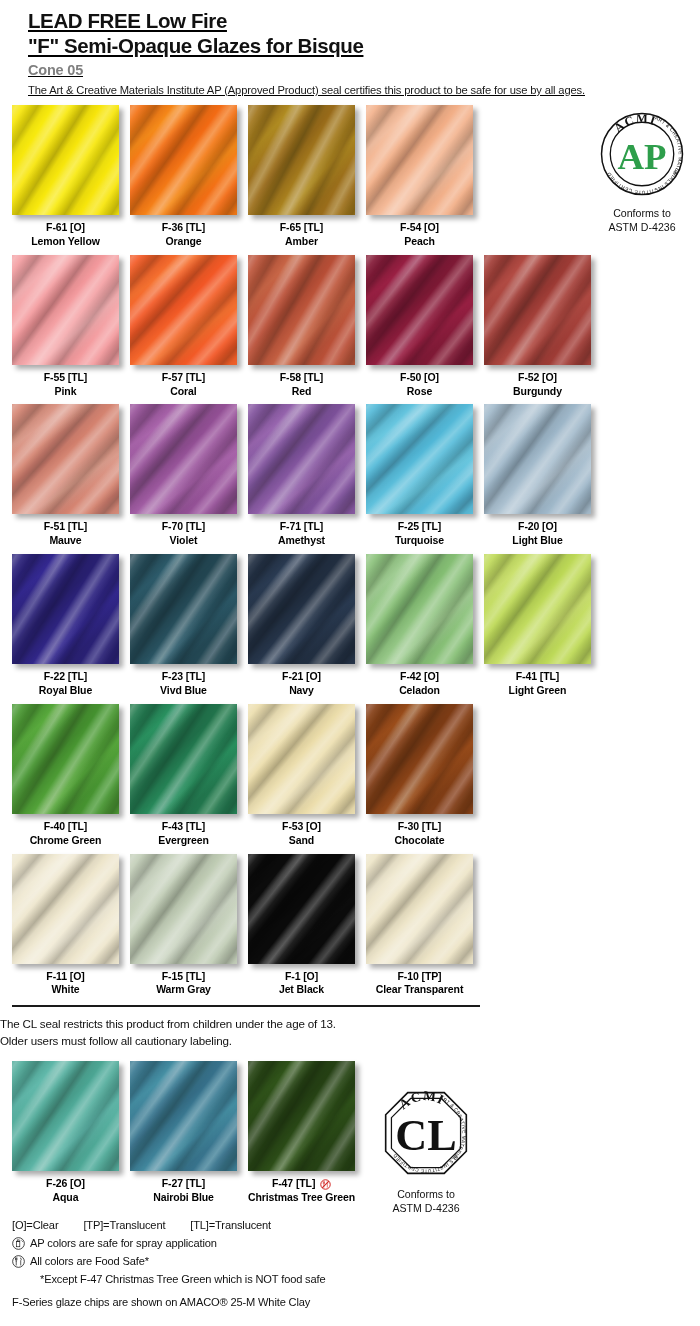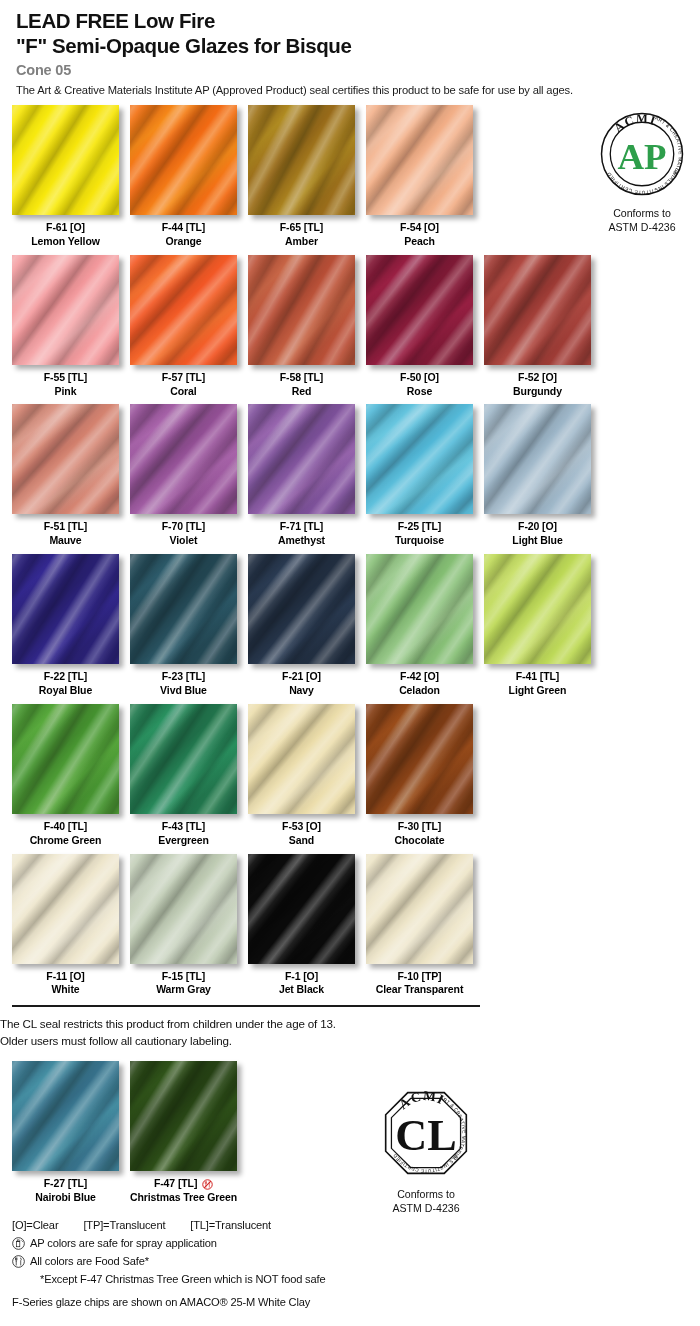--- a/index.html
+++ b/index.html
@@ -8,21 +8,21 @@
     width: 700px;
     height: 1326px;
     background: #ffffff;
     font-family: "Liberation Sans", sans-serif;
     color: #000000;
     position: relative;
     overflow: hidden;
   }
 
   
-  .header { padding: 8px 0 0 16px; }
+  .header { padding: 8px 0 0 28px; text-decoration: underline; }
 
   .title-line {
     font-size: 20.5px;
     font-weight: bold;
     letter-spacing: -0.4px;
     line-height: 1.22;
     color: #111111;
   }
 
   .cone-line {
@@ -227,21 +227,21 @@
       <div class="chip">
         <div class="chip-swatch" style="background: rgb(248, 232, 12); --ang: 122deg;"></div>
         <div class="chip-label">
           <span class="code-line">F-61 [O] </span>
           <span class="code-line">Lemon Yellow</span>
         </div>
       </div>
       <div class="chip">
         <div class="chip-swatch" style="background: rgb(244, 123, 22); --ang: 125deg;"></div>
         <div class="chip-label">
-          <span class="code-line">F-44 [TL] </span>
+          <span class="code-line">F-36 [TL] </span>
           <span class="code-line">Orange</span>
         </div>
       </div>
       <div class="chip">
         <div class="chip-swatch" style="background: rgb(165, 124, 29); --ang: 118deg;"></div>
         <div class="chip-label">
           <span class="code-line">F-65 [TL] </span>
           <span class="code-line">Amber</span>
         </div>
       </div>
@@ -452,20 +452,27 @@
     <text x="50" y="68" text-anchor="middle" font-family="&quot;Liberation Serif&quot;, serif" font-size="46" font-weight="bold" fill="#111">CL</text>
     <text x="78" y="78" font-family="&quot;Liberation Sans&quot;, sans-serif" font-size="7" fill="#111">®</text>
   </svg>
   <div class="seal-conforms">Conforms to</div>
   <div class="seal-conforms" style="margin-top:0">ASTM D-4236</div>
 </div>
 
 <div class="grid" id="cl-grid" style="margin-top:12px">
     <div class="row">
       <div class="chip">
+        <div class="chip-swatch" style="background: rgb(87, 176, 160); --ang: 124deg;"></div>
+        <div class="chip-label">
+          <span class="code-line">F-26 [O] </span>
+          <span class="code-line">Aqua</span>
+        </div>
+      </div>
+      <div class="chip">
         <div class="chip-swatch" style="background: rgb(62, 129, 152); --ang: 126deg;"></div>
         <div class="chip-label">
           <span class="code-line">F-27 [TL] </span>
           <span class="code-line">Nairobi Blue</span>
         </div>
       </div>
       <div class="chip">
         <div class="chip-swatch" style="background: rgb(42, 74, 22); --ang: 122deg;"></div>
         <div class="chip-label">
           <span class="code-line">F-47 [TL] <svg class="nofood-inline" width="11" height="11" viewBox="0 0 20 20">

